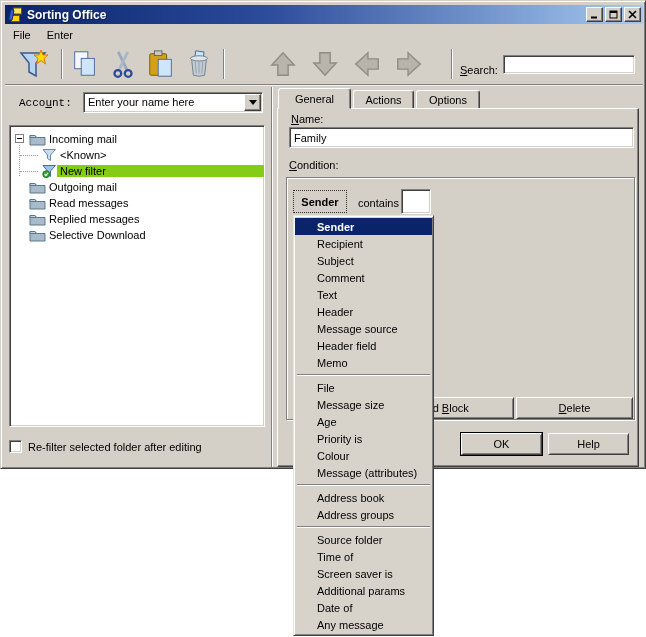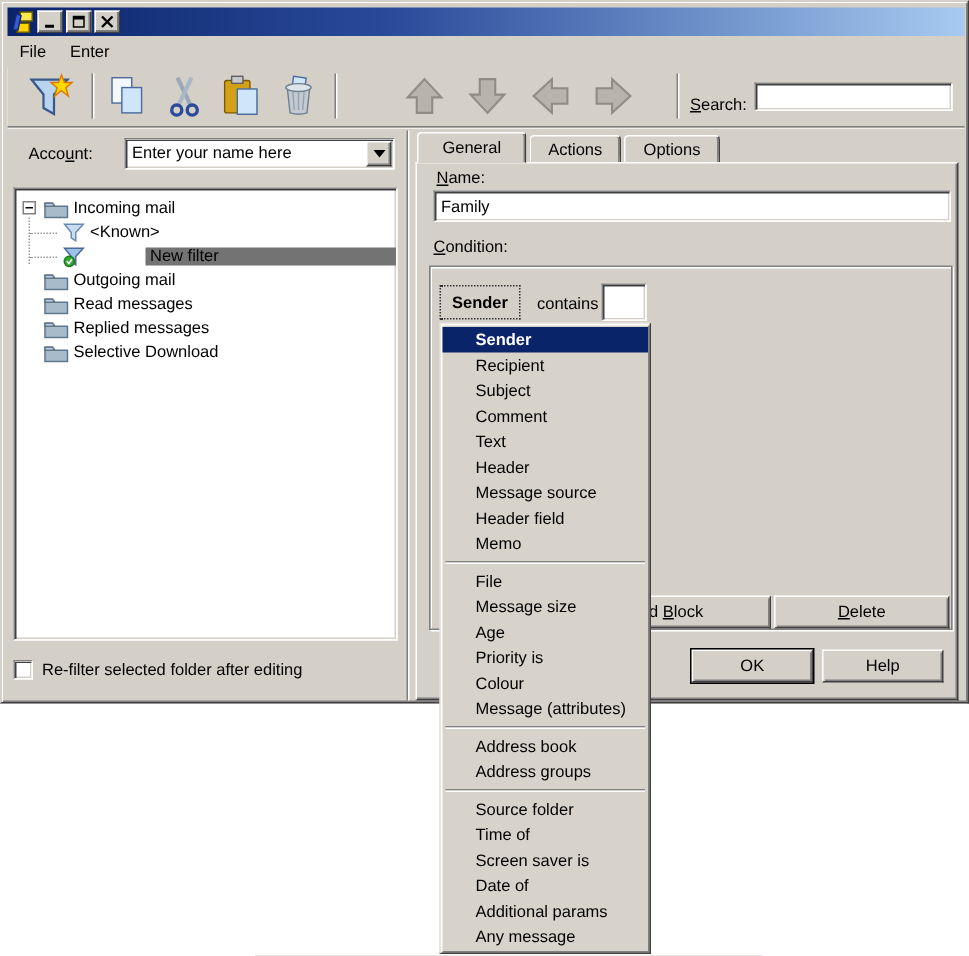--- a/index.html
+++ b/index.html
@@ -53,39 +53,39 @@
   .btn {
     background:#d4d0c8;
     border:1px solid; border-color:#ffffff #404040 #404040 #ffffff;
     box-shadow: inset 1px 1px 0 #d4d0c8, inset -1px -1px 0 #808080;
     display:flex; align-items:center; justify-content:center;
     font-size:11px; white-space:nowrap;
   }
   .btn-default { outline:1px solid #000; }
 
   
-  .account-label { position:absolute; left:18px; top:96px; }
+  .account-label { position:absolute; left:18px; top:96px;font-family:Liberation Mono, monospace; }
   .combo { position:absolute; left:82px; top:91px; width:180px; height:21px; padding:0; display:flex; }
   .combo-text { flex:1; padding:3px 0 0 4px; white-space:nowrap; overflow:hidden; }
   .combo-btn {
     width:17px; margin:1px; background:#d4d0c8;
     border:1px solid; border-color:#fff #404040 #404040 #fff;
     box-shadow: inset -1px -1px 0 #808080;
     display:flex; align-items:center; justify-content:center;
   }
   .combo-arrow { width:0; height:0; border:4px solid transparent; border-top:5px solid #000; margin-top:4px; }
 
   .tree {
     position:absolute; left:8px; top:124px; width:256px; height:302px;
     padding-top:5px; overflow:hidden; position:absolute;
   }
   .trow { position:relative; height:16px; display:flex; align-items:center; white-space:nowrap; }
   .trow .ticon { flex:0 0 auto; }
   .tlabel { padding:1px 3px; }
-  .sel-band { flex:1; background:#737373;margin-left:40px; }
+  .sel-band { flex:1; background:#84cc16; }
   .expander {
     position:absolute; left:5px; top:3px; width:9px; height:9px; background:#fff;
     border:1px solid #808080; display:flex; align-items:center; justify-content:center;
   }
   .expander::after { content:""; width:5px; height:1px; background:#000; }
   .vline { position:absolute; left:9px; top:19px; width:1px; height:31px; border-left:1px dotted #9a9a9a; }
   .hstub { position:absolute; left:10px; width:18px; height:1px; border-top:1px dotted #9a9a9a; }
 
   .check-row { position:absolute; left:8px; top:439px; display:flex; align-items:center; }
   .checkbox { width:13px; height:13px; margin-right:6px; }
@@ -149,20 +149,21 @@
 <div class="window">
 
   <div class="titlebar">
     <span style="display:flex;">
       <svg width="16" height="16" viewBox="0 0 16 16">
         <rect x="6.5" y="1" width="8" height="6" fill="#ffe94a" stroke="#6a5a00"></rect>
         <rect x="4.5" y="8.5" width="8" height="6" fill="#ffd400" stroke="#6a5a00"></rect>
         <path d="M1.5 13 L4 2 L7 3.5 L5 13 Z" fill="#3a5ad4" stroke="#102a7a"></path>
       </svg>
     </span>
+    <span class="title-text">Sorting Office</span>
     <span class="win-btn">
       <svg width="9" height="9" viewBox="0 0 9 9">
           <rect x="1" y="6.5" width="6" height="2" fill="#000"></rect>
         </svg>
     </span>
     <span class="win-btn">
       <svg width="9" height="9" viewBox="0 0 9 9">
           <rect x="1" y="1" width="7" height="7" fill="none" stroke="#000"></rect>
           <rect x="1" y="1" width="7" height="2" fill="#000"></rect>
         </svg>
@@ -376,16 +377,16 @@
   <div class="ditem">Priority is</div>
   <div class="ditem">Colour</div>
   <div class="ditem">Message (attributes)</div>
   <div class="dsep"></div>
   <div class="ditem">Address book</div>
   <div class="ditem">Address groups</div>
   <div class="dsep"></div>
   <div class="ditem">Source folder</div>
   <div class="ditem">Time of</div>
   <div class="ditem">Screen saver is</div>
+  <div class="ditem">Additional params</div>
   <div class="ditem">Date of</div>
-  <div class="ditem">Additional params</div>
   <div class="ditem">Any message</div>
 </div>
 
 </body></html>

